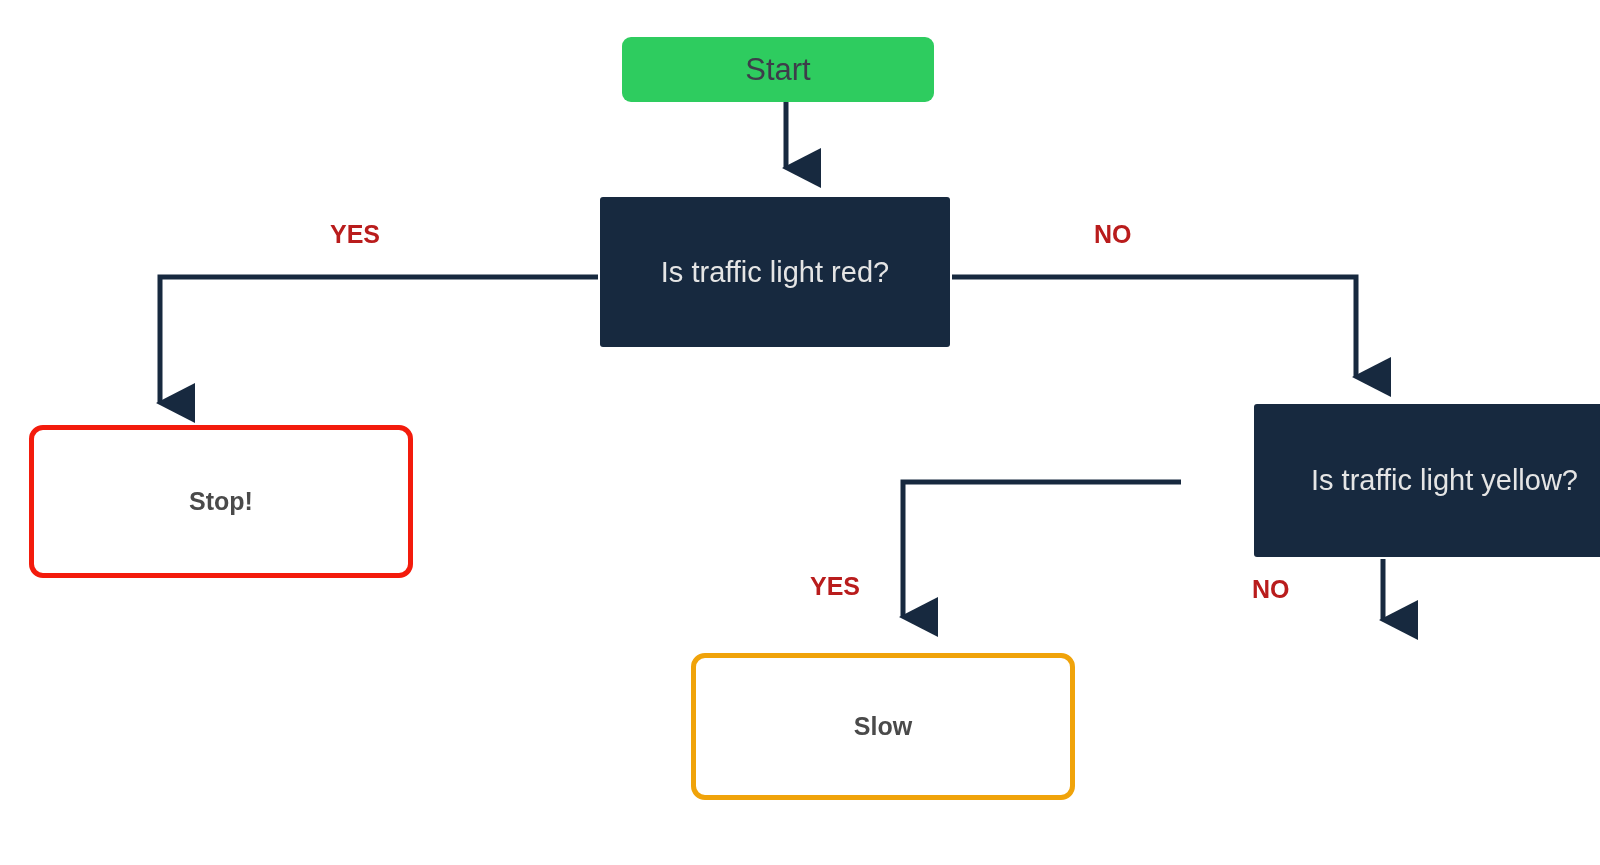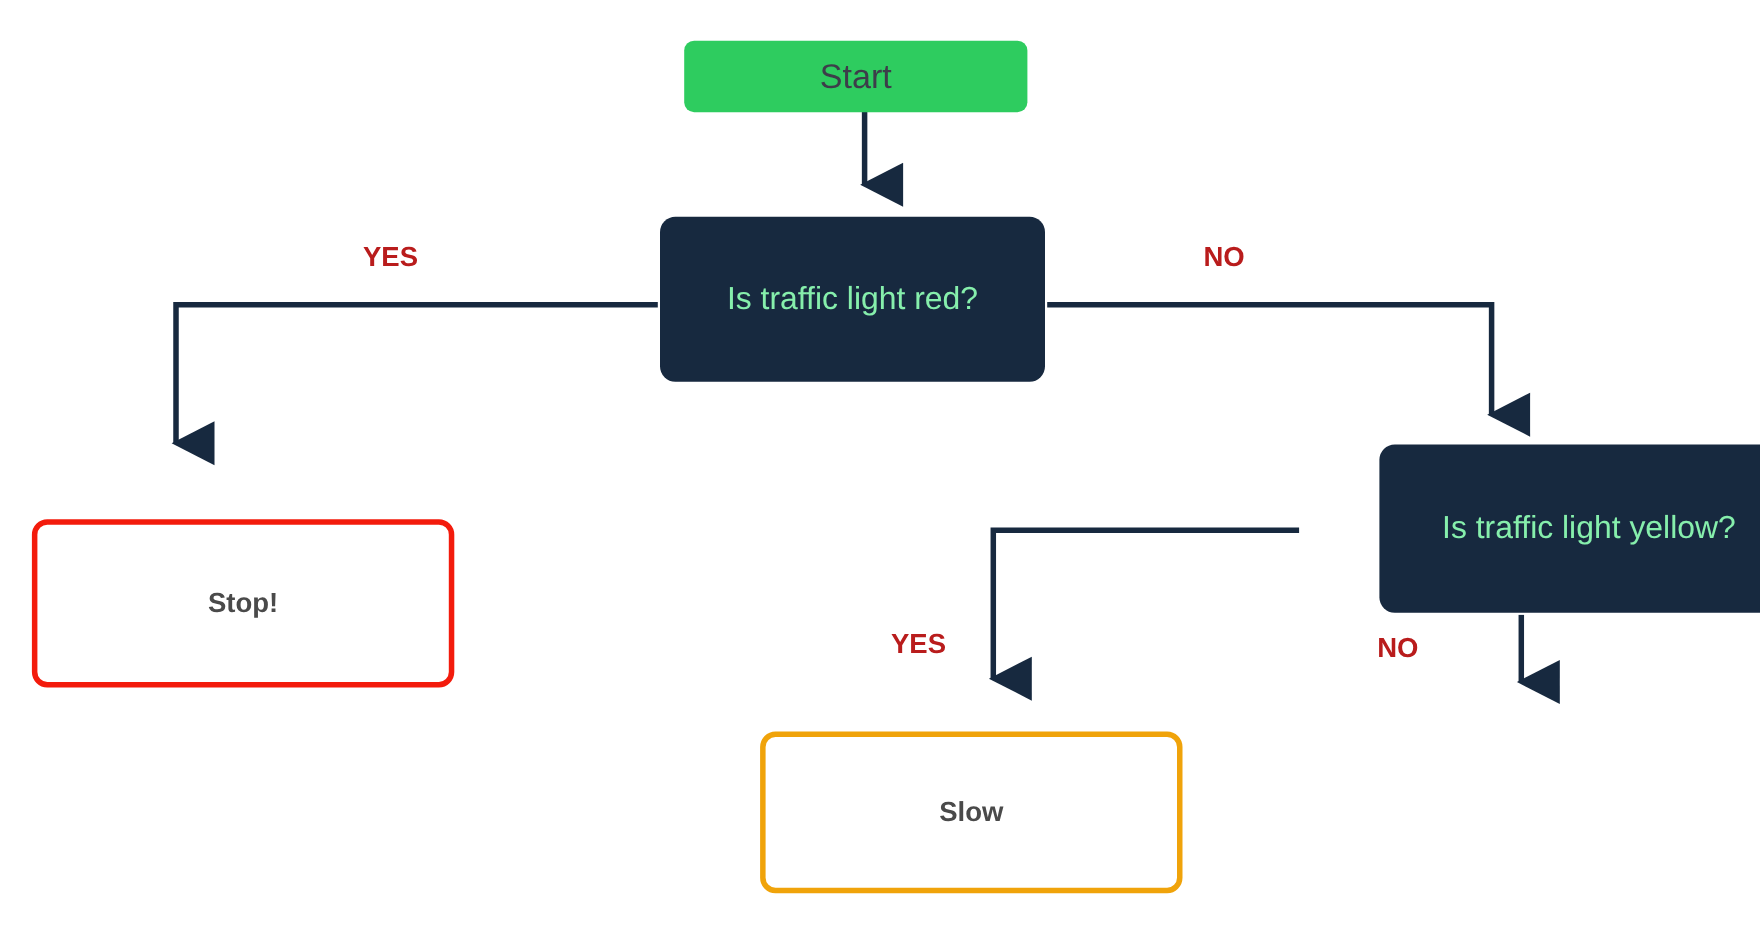--- a/index.html
+++ b/index.html
@@ -28,24 +28,24 @@
   }
   .node-start {
     background: #2ecc5f;
     color: #3d3d4a;
     font-size: 31px;
     font-weight: 400;
     border-radius: 9px;
   }
   .node-decision {
     background: #17293f;
-    color: #86efac;
+    color: #e5e5e5;
     font-size: 29px;
     font-weight: 400;
-    border-radius: 14px;
+    border-radius: 3px;
   }
   .node-terminal {
     background: #ffffff;
     color: #4a4a4a;
     font-size: 25px;
     font-weight: bold;
     border-width: 5px;
     border-style: solid;
   }
   .edge-label {
@@ -93,29 +93,29 @@
   </svg>
 
   <div class="node node-start" style="left:622px; top:25px; width:312px; height:65px;margin-top:12px;">
     <span>Start</span>
   </div>
 
   <div class="node node-decision" style="left:600px; top:197px; width:350px; height:150px;">
     <span>Is traffic light red?</span>
   </div>
 
-  <div class="node node-terminal" style="left:29px; top:425px; width:384px; height:153px; border-color:#f31b0c;margin-top:47px;">
+  <div class="node node-terminal" style="left:29px; top:425px; width:384px; height:153px; border-color:#f31b0c;">
     <span>Stop!</span>
   </div>
 
   <div class="node node-decision" style="left:1254px; top:404px; width:381px; height:153px;">
     <span>Is traffic light yellow?</span>
   </div>
 
-  <div class="node node-terminal" style="left:691px; top:653px; width:384px; height:147px; border-color:#f0a30a;margin-top:12px;">
+  <div class="node node-terminal" style="left:691px; top:653px; width:384px; height:147px; border-color:#f0a30a;">
     <span>Slow</span>
   </div>
 
 
   <div class="edge-label" style="left:330px; top:220px;">YES</div>
 
   <div class="edge-label" style="left:1094px; top:220px;">NO</div>
 
   <div class="edge-label" style="left:810px; top:572px;">YES</div>
 

